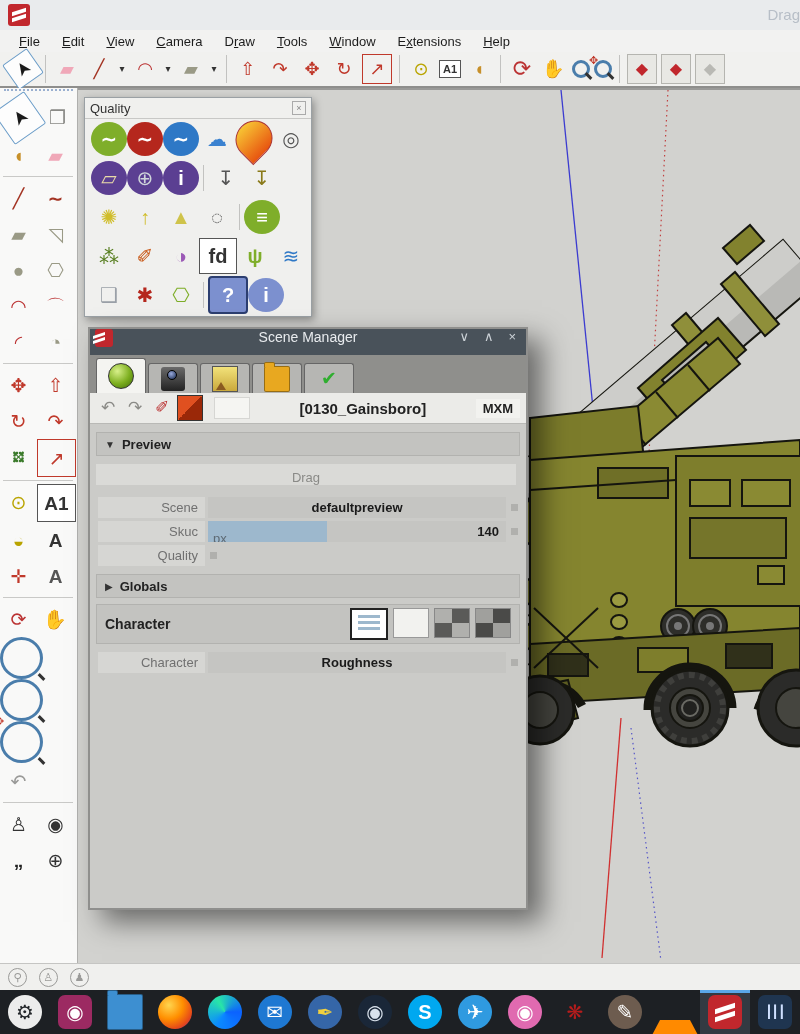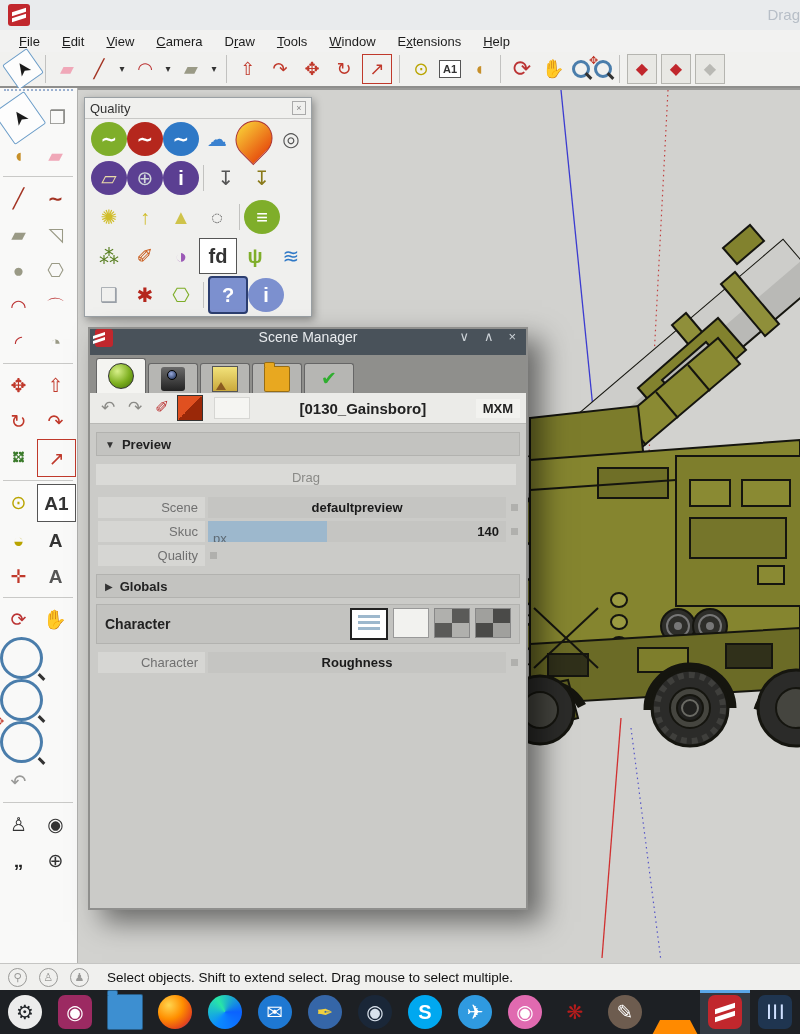--- a/index.html
+++ b/index.html
@@ -449,21 +449,20 @@
     </div>
   </div>
 </div>
 
 <div id="statusbar">
   <span id="status-icons">
       <span class="st-circle">⚲</span>
       <span class="st-circle">♙</span>
       <span class="st-circle">♟</span>
     </span>
-  <span id="status-msg">Select objects. Shift to extend select. Drag mouse to select multiple.</span>
 </div>
 
 <div id="taskbar">
     <span class="slot">
       <span class="tb tb-circle" style="background: rgb(236, 236, 236); color: rgb(35, 38, 42);">⚙</span>
     </span>
     <span class="slot">
       <span class="tb tb-square" style="background: rgb(156, 42, 98); color: rgb(255, 255, 255);">◉</span>
     </span>
     <span class="slot">

